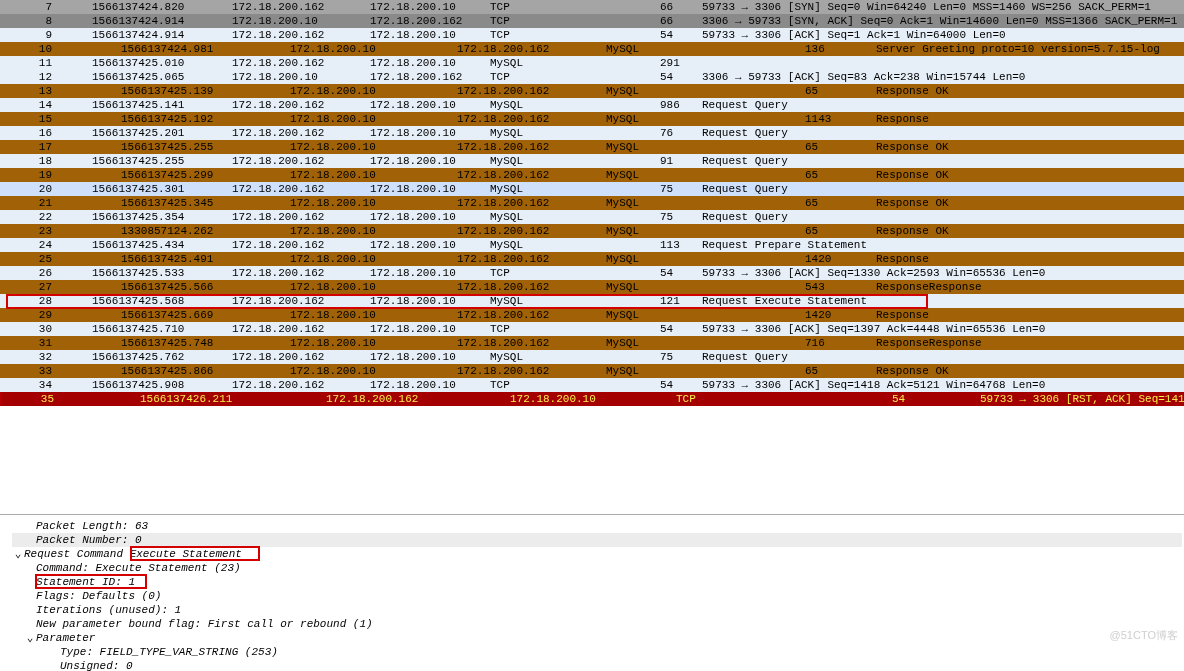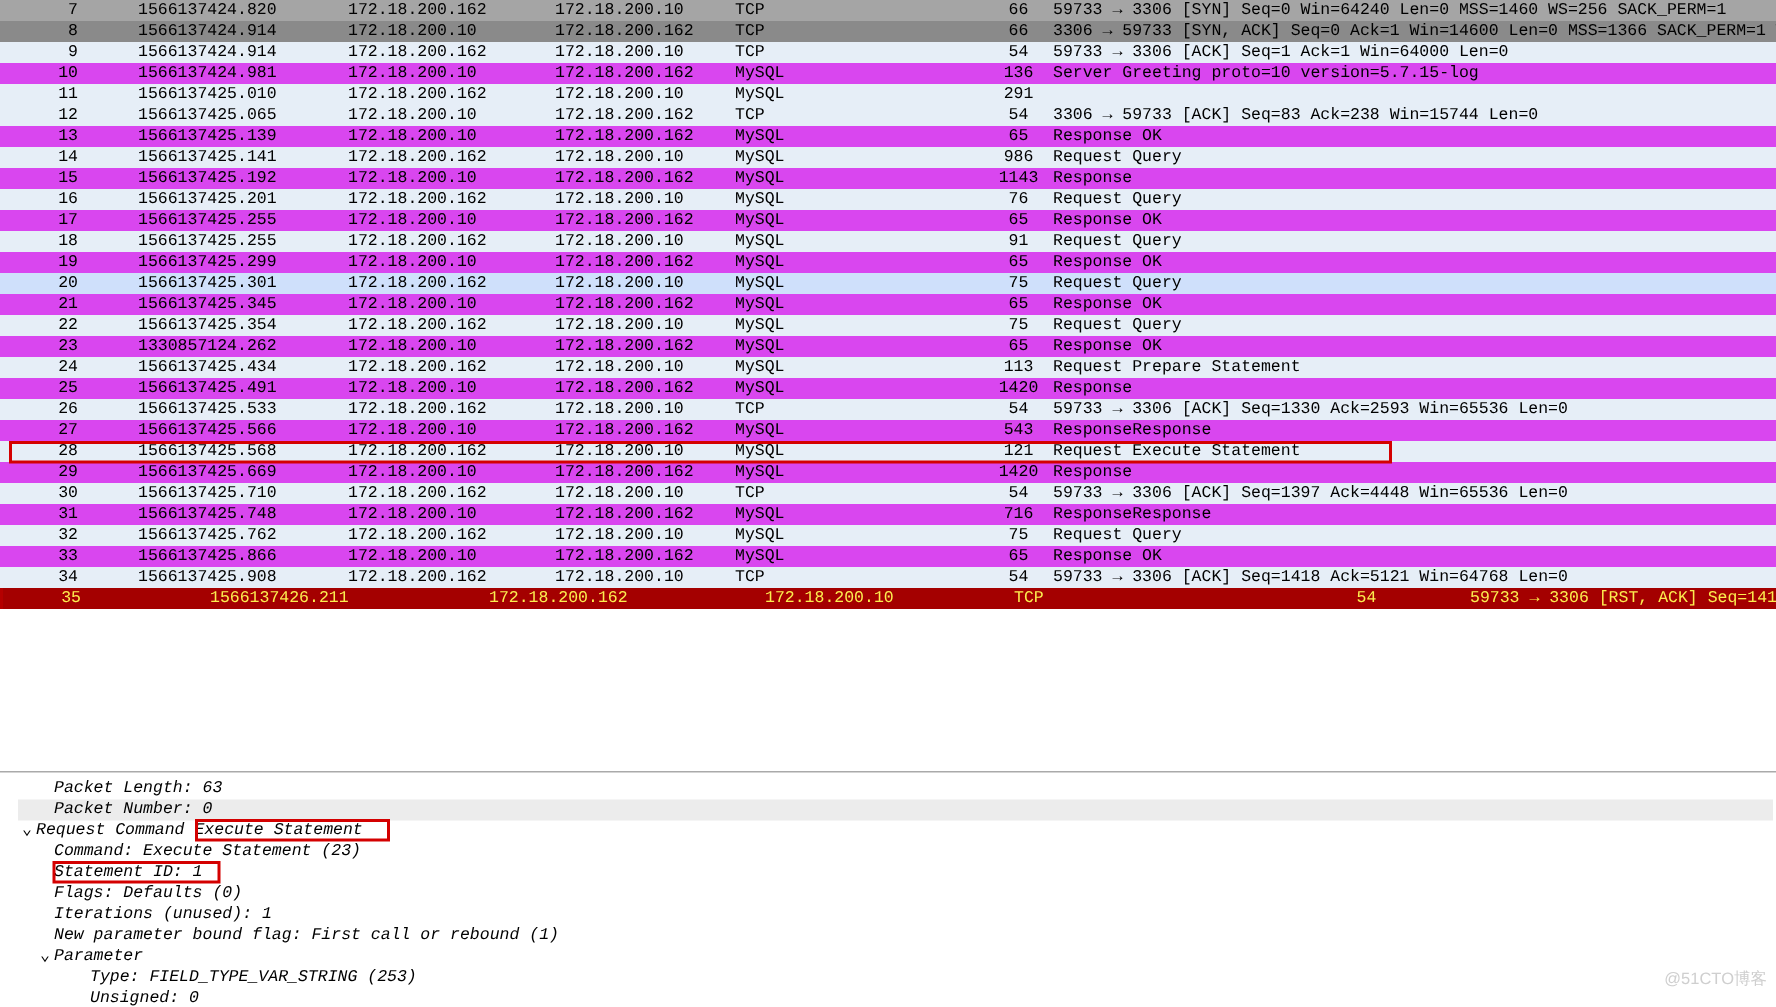--- a/index.html
+++ b/index.html
@@ -25,27 +25,27 @@
     height: 14px;
     white-space: pre;
     padding-left: 2px;
   }
   .row span { overflow: hidden; }
   .c-no   { width: 54px;  text-align: right; padding-right: 4px; }
   .c-time { width: 140px; margin-left: 36px; }
   .c-src  { width: 138px; }
   .c-dst  { width: 120px; }
   .c-proto{ width: 170px; }
-  .c-len  { width: 42px;  text-align: center; padding-right: 4px; }
+  .c-len  { width: 42px;  text-align: left; padding-right: 4px; }
   .c-info { flex: 1; }
 
   .bg-gray1 { background: #a5a5a5; color: #000; }
   .bg-gray2 { background: #8a8a8a; color: #000; }
   .bg-light { background: #e6eef7; }
-  .bg-white { background: #d946ef; }
+  .bg-white { background: #a16207; gap: 29px; }
   .bg-sel   { background: #cfe0fb; }
   .bg-red   { background: #a40000; color: #fced4f; gap: 46px; }
   .marker-l { border-left: 2px solid #b40000; }
   .red-box {
     position: absolute;
     border: 2px solid #d40000;
     pointer-events: none;
   }
   .details {
     padding: 4px 2px 2px 12px;
@@ -56,21 +56,21 @@
     height: 145px;
   }
   .details .ln { white-space: pre; font-style: italic; }
   .details .shade { background: #ececec; }
   .details .tog { display:inline-block; width:12px; text-align:center; cursor:pointer; }
   .ind1 { padding-left: 24px; }
   .ind2 { padding-left: 48px; }
   .watermark {
     position: absolute;
     right: 6px;
-    bottom: 0;
+    bottom: 18px;
     color: #cfcfcf;
     font-size: 11px;
     font-family: sans-serif;
   }
   .wrap { position: relative; }
 </style>
 </head>
 <body>
 
 <div class="wrap">

